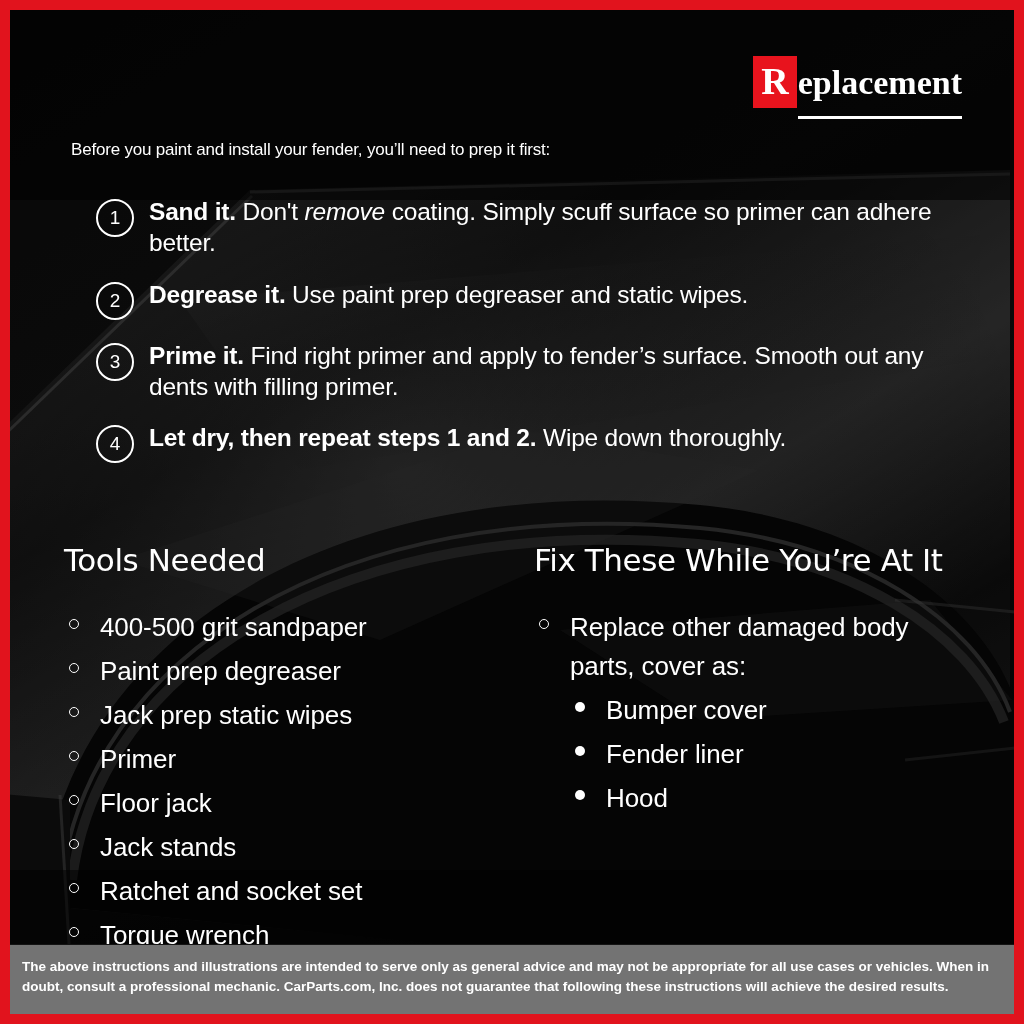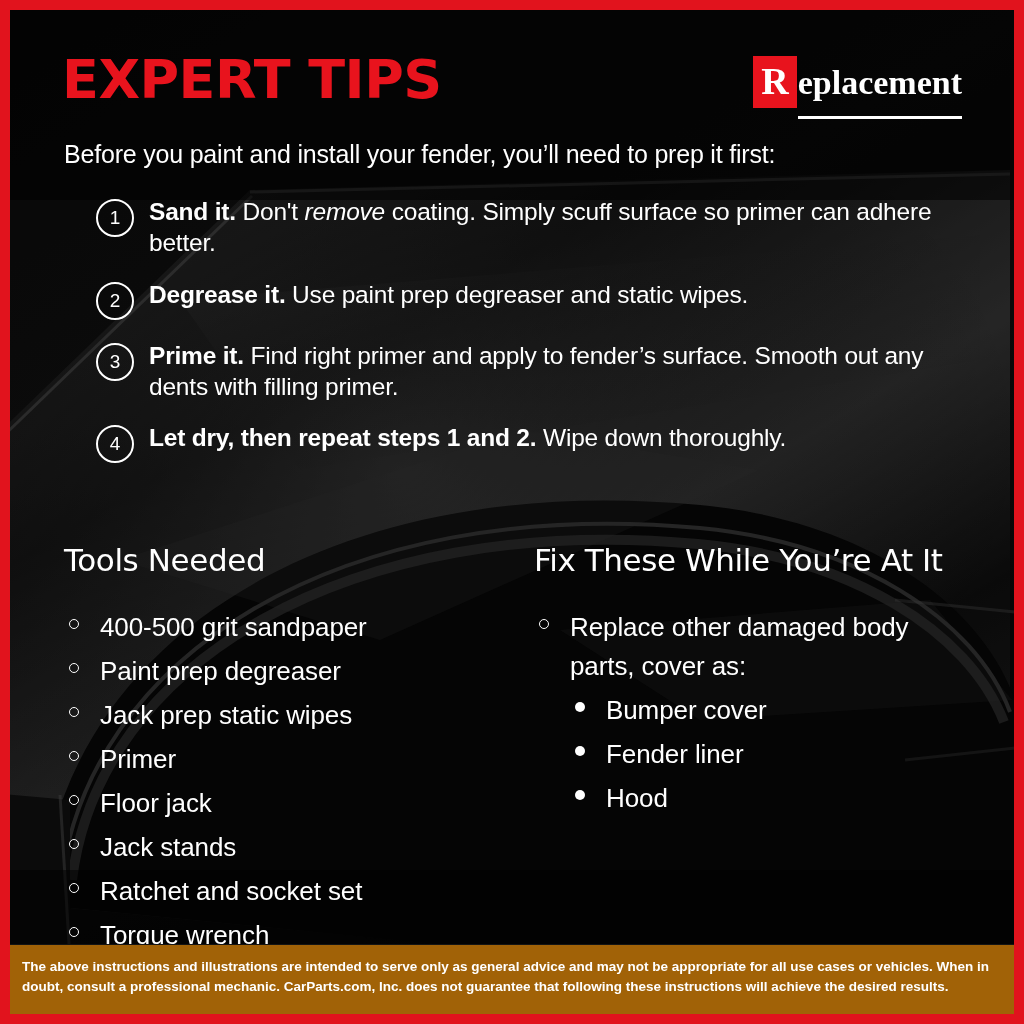--- a/index.html
+++ b/index.html
@@ -70,23 +70,23 @@
     font-weight: bold;
     font-family: "Liberation Serif", serif;
     margin-left: 1px;
     border-bottom: 3px solid #fff;
     padding-bottom: 16px;
     line-height: 1;
   }
 
   .subhead {
     position: absolute;
-    left: 64px;
+    left: 71px;
     top: 140px;
-    font-size: 25px;
+    font-size: 17px;
     font-weight: 400;
     letter-spacing: -0.2px;
   }
 
   .steps {
     position: absolute;
     left: 96px;
     top: 196px;
     width: 870px;
   }
@@ -168,21 +168,21 @@
     height: 10px;
     background: #fff;
     border-radius: 50%;
   }
   .disclaimer {
     position: absolute;
     left: 0;
     right: 0;
     bottom: 10px;
     height: 70px;
-    background: #a16207;
+    background: #737373;
     z-index: 30;
     padding: 12px 22px 0 22px;
     box-sizing: border-box;
     border-top: 1px solid #141414;
   }
   .disclaimer p {
     margin: 0;
     font-size: 13.5px;
     line-height: 1.45;
     font-weight: bold;
@@ -240,21 +240,20 @@
     <path d="M 895 600 L 1015 612" fill="none" stroke="#555" stroke-opacity="0.4" stroke-width="3"></path>
     <path d="M 905 760 L 1015 748" fill="none" stroke="#4a4a4a" stroke-opacity="0.35" stroke-width="3"></path>
 
     <rect x="0" y="0" width="1024" height="1024" fill="#000" opacity="0.35"></rect>
     <rect x="0" y="0" width="1024" height="200" fill="#000" opacity="0.55"></rect>
     <rect x="0" y="870" width="1024" height="154" fill="#000" opacity="0.5"></rect>
   </svg>
 
   <div class="content">
 
-    <div class="title">EXPERT TIPS</div>
 
     <div class="logo">
       <span class="logo-mark">R</span>
         <span class="logo-text">eplacement</span>
     </div>
 
     <div class="subhead">Before you paint and install your fender, you’ll need to prep it first:</div>
 
     <div class="steps">
 

